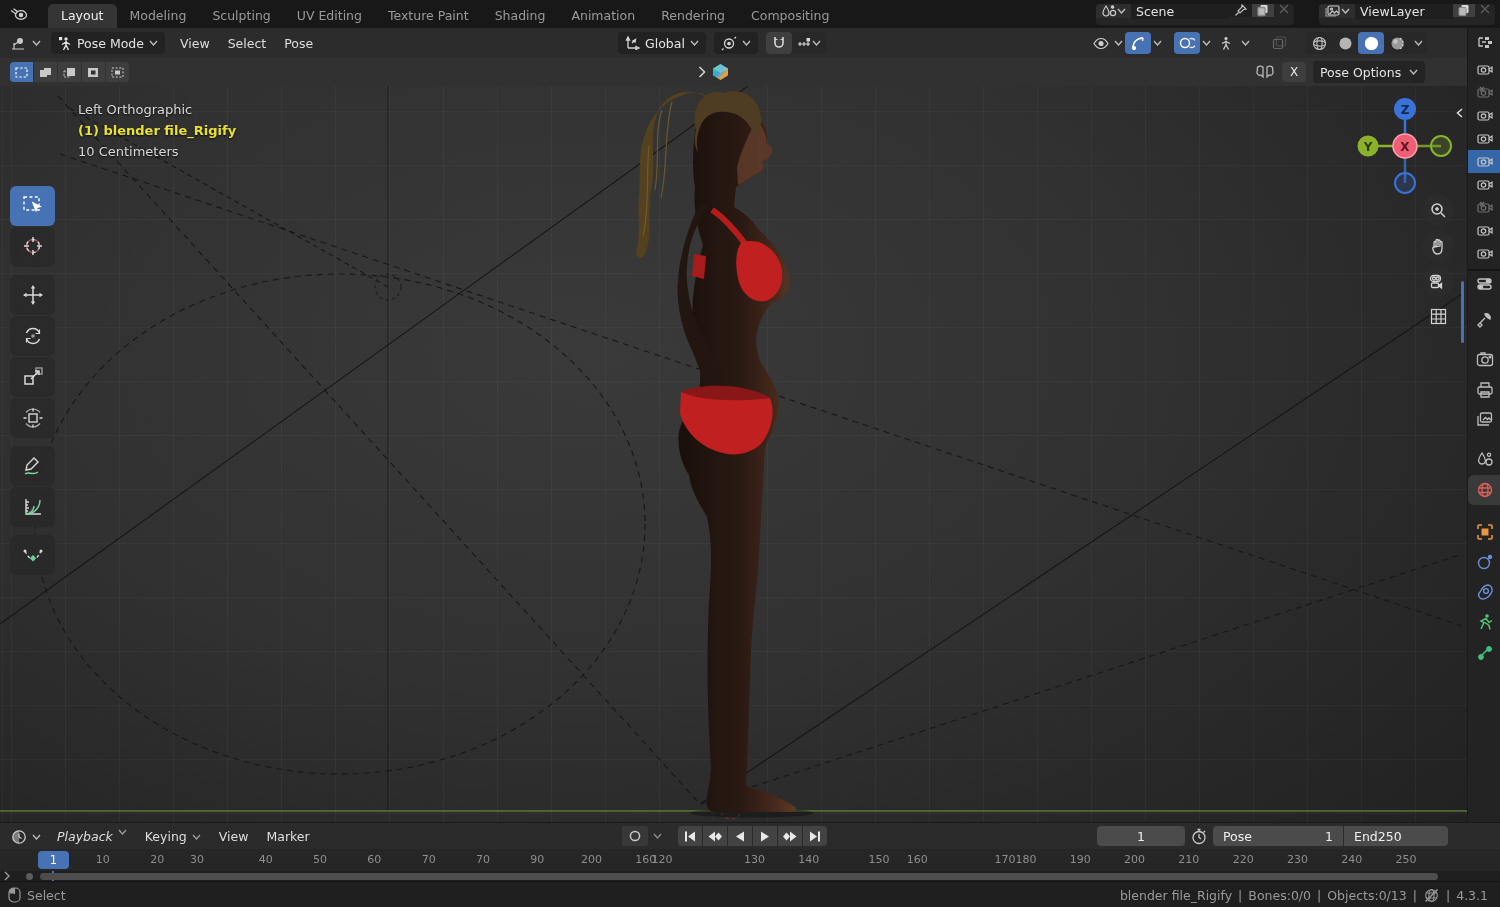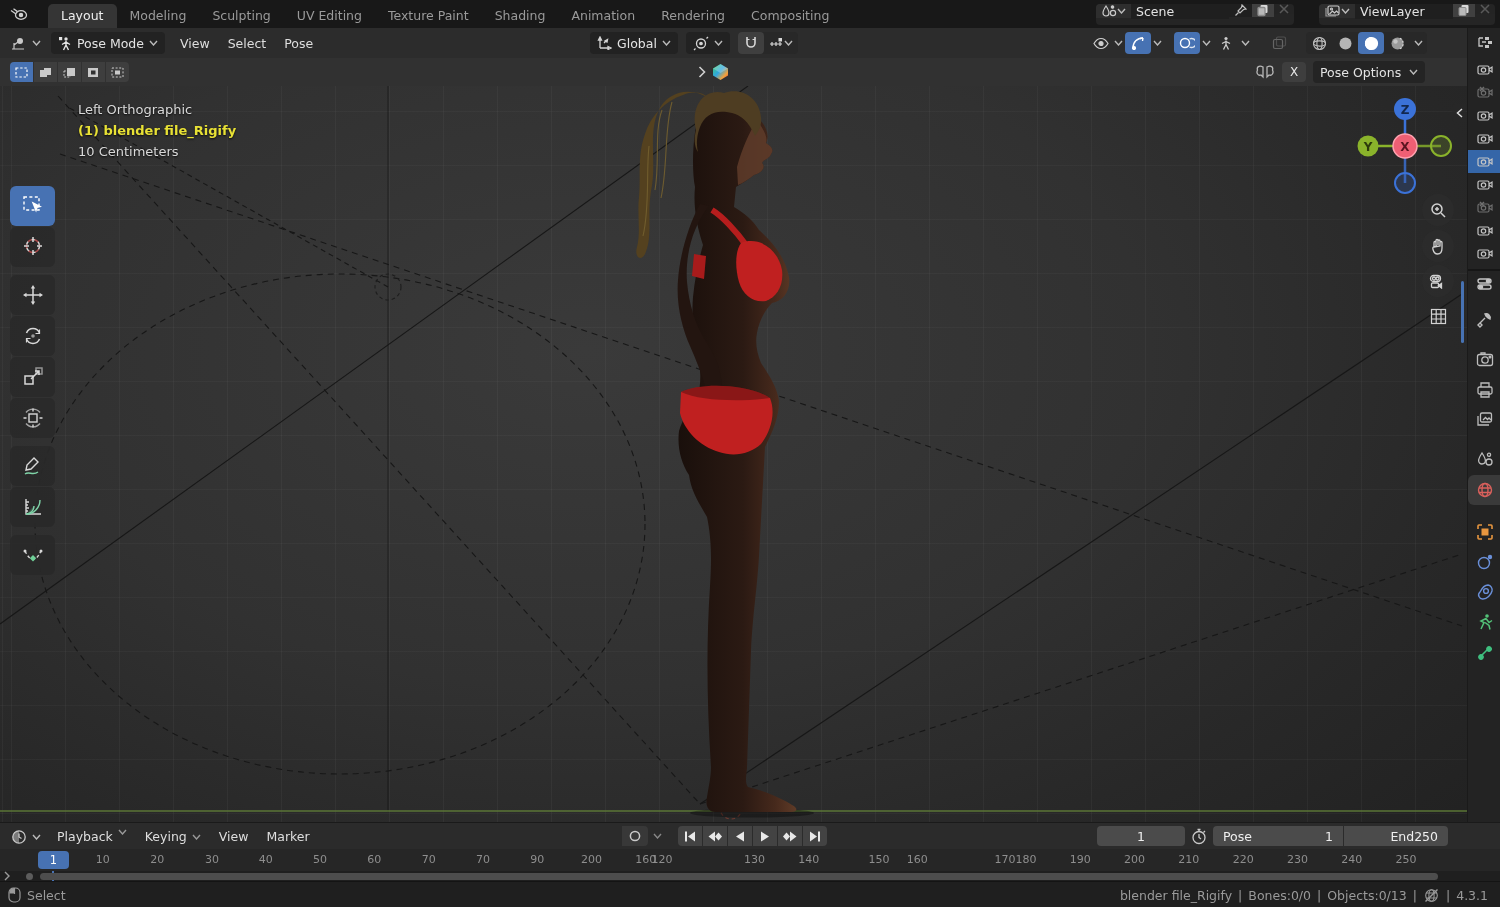--- a/index.html
+++ b/index.html
@@ -197,21 +197,21 @@
               <path d="M1 1l3.5 4L8 1" stroke="#bbb" fill="none" stroke-width="1.4"></path>
             </svg>
           </span>
       </span>
       <div id="vph-menus" class="row">
           <span class="hmenu">View</span>
           <span class="hmenu">Select</span>
           <span class="hmenu">Pose</span>
         </div>
     </div>
-    <div class="row abs" style="left:590px;top:4px;gap:8px">
+    <div class="row abs" style="left:618px;top:4px;gap:8px">
       <span class="hbtn">
         <svg width="15" height="14" viewBox="0 0 15 14">
             <g stroke="#d5d5d5" stroke-width="1.3" fill="#d5d5d5">
           <path d="M3 12V3M3 12h9" fill="none"></path>
               <path d="M1.5 4 3 1l1.5 3zM11 10.5 14 12l-3 1.5zM7 7 9.5 4.5" fill="none"></path>
               <path d="M10.5 3.5 10 6 8 5z"></path>
             </g>
           </svg>
         <span>Global</span>
         <span class="chev">
@@ -760,21 +760,21 @@
               <path d="M8 1.8a6.2 6.2 0 0 0 0 12.4" fill="#c9c9c9" stroke="none" opacity=".5"></path>
             </g>
           </svg>
         <span class="chev">
             <svg width="9" height="6">
               <path d="M1 1l3.5 4L8 1" stroke="#bbb" fill="none" stroke-width="1.4"></path>
             </svg>
           </span>
       </span>
       <div id="tl-menus" class="row">
-          <span class="hmenu" style="display: inline-flex; align-items: flex-start;">Playback<svg width="9" height="6" style="margin-left: 5px;">
+          <span class="hmenu" style="display: inline-flex; align-items: flex-start; font-style: italic;">Playback<svg width="9" height="6" style="margin-left: 5px;">
               <path d="M1 1l3.5 4L8 1" stroke="#999" fill="none" stroke-width="1.4"></path>
             </svg></span>
           <span class="hmenu" style="display: inline-flex; align-items: center;">Keying<svg width="9" height="6" style="margin-left: 5px;">
               <path d="M1 1l3.5 4L8 1" stroke="#999" fill="none" stroke-width="1.4"></path>
             </svg></span>
           <span class="hmenu">View</span>
           <span class="hmenu">Marker</span>
         </div>
     </div>
     <div class="row abs" style="left:622px;top:3px">
@@ -834,33 +834,33 @@
           <circle cx="8" cy="9.5" r="6"></circle>
               <path d="M8 6v3.5l2 1.5M6.5 1.5h3M8 1.5V3M12.5 4.5l1.5-1.5"></path>
             </g>
           </svg>
         </span>
       <span class="row">
         <span class="fld" style="width:110px;border-radius:4px 0 0 4px;justify-content:space-between;padding:0 10px">
           <span>Pose</span>
           <span>1</span>
         </span>
-        <span class="fld" style="width:84px;border-radius:0 4px 4px 0;margin-left:1px;justify-content:flex-end;padding:0 10px">
+        <span class="fld" style="width:84px;border-radius:0 4px 4px 0;margin-left:1px;justify-content:flex-start;padding:0 10px">
           <span>End</span>
           <span>250</span>
         </span>
       </span>
     </div>
   </div>
 
   <div id="tl-ruler">
     <div class="abs" style="left:38px;top:2px;width:31px;height:18px;background:#4772b3;border-radius:4px;display:flex;align-items:center;justify-content:center;color:#fff;font-size:11.5px">1</div>
   <span class="tick" style="left: 88.87px;">10</span>
       <span class="tick" style="left: 143.17px;">20</span>
-      <span class="tick" style="left: 198px;">30</span>
+      <span class="tick" style="left: 183px;">30</span>
       <span class="tick" style="left: 251.77px;">40</span>
       <span class="tick" style="left: 306.07px;">50</span>
       <span class="tick" style="left: 360.37px;">60</span>
       <span class="tick" style="left: 414.67px;">70</span>
       <span class="tick" style="left: 468.97px;">70</span>
       <span class="tick" style="left: 523.27px;">90</span>
       <span class="tick" style="left: 577.57px;">200</span>
       <span class="tick" style="left: 631.87px;">160</span>
       <span class="tick" style="left: 648px;">120</span>
       <span class="tick" style="left: 740.47px;">130</span>

